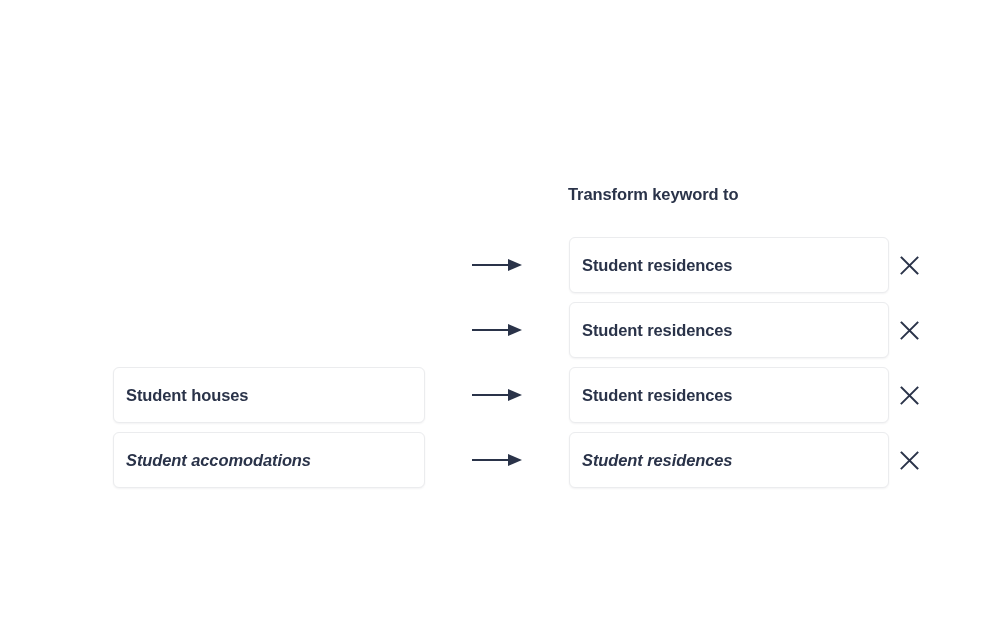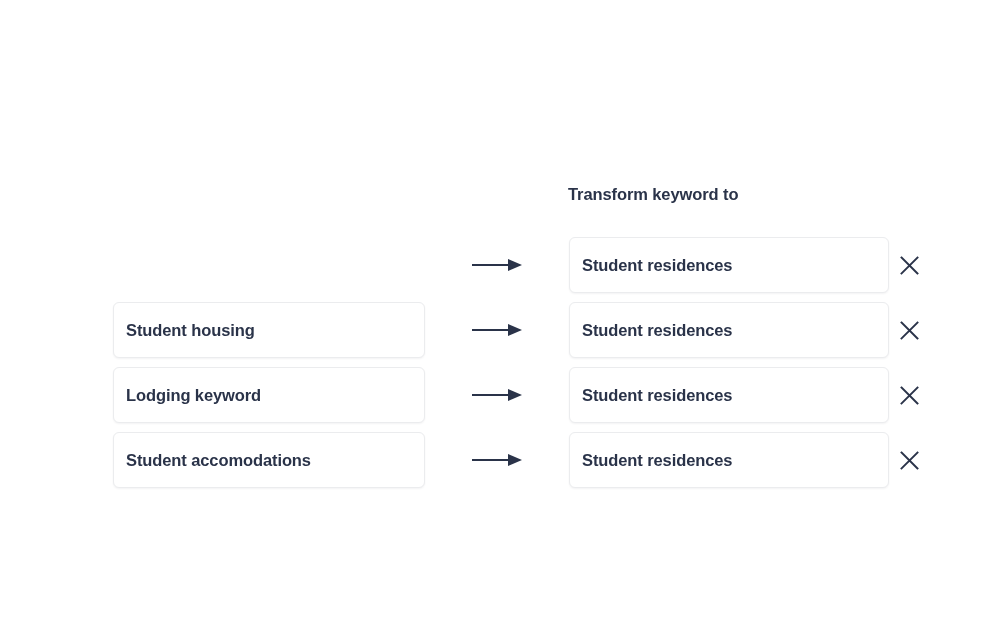--- a/index.html
+++ b/index.html
@@ -41,21 +41,21 @@
 
   
   .rows {
     margin-top: 20px;
   }
   .mapping-row {
     position: relative;
     height: 56px;
     margin-bottom: 9px;
   }
-  .mapping-row:last-child { margin-bottom: 0; }
+  .mapping-row:last-child { margin-bottom: 0; font-style: italic; }
 
   .field-box {
     position: absolute;
     top: 0;
     height: 56px;
     box-sizing: border-box;
     background: #ffffff;
     border: 1px solid #ebecee;
     border-radius: 6px;
     box-shadow: 0 1px 2px rgba(16, 24, 40, 0.05);
@@ -138,44 +138,41 @@
       <button class="remove-button">
         <span class="close-icon">
           <svg viewBox="0 0 19 19" width="19" height="19" xmlns="http://www.w3.org/2000/svg">
             <path d="M1.5 1.5 L17.5 17.5 M17.5 1.5 L1.5 17.5" stroke="#2a3349" stroke-width="1.9" fill="none" stroke-linecap="square"></path>
           </svg>
         </span>
       </button>
     </div>
 
     <div class="mapping-row">
+      <span class="arrow-icon">
+        <svg viewBox="0 0 52 16" width="52" height="16" xmlns="http://www.w3.org/2000/svg">
+          <path d="M0 8 H40" stroke="#2a3349" stroke-width="2.2" fill="none"></path>
+          <path d="M36 2 L50 8 L36 14 Z" fill="#2a3349"></path>
+        </svg>
+      </span>
+      <div class="field-box target-field">
+        <span class="field-text">Student residences</span>
+      </div>
+      <button class="remove-button">
+        <span class="close-icon">
+          <svg viewBox="0 0 19 19" width="19" height="19" xmlns="http://www.w3.org/2000/svg">
+            <path d="M1.5 1.5 L17.5 17.5 M17.5 1.5 L1.5 17.5" stroke="#2a3349" stroke-width="1.9" fill="none" stroke-linecap="square"></path>
+          </svg>
+        </span>
+      </button>
+    </div>
+
+    <div class="mapping-row">
       <div class="field-box source-field">
-        <span class="field-text">Student housing</span>
-      </div>
-      <span class="arrow-icon">
-        <svg viewBox="0 0 52 16" width="52" height="16" xmlns="http://www.w3.org/2000/svg">
-          <path d="M0 8 H40" stroke="#2a3349" stroke-width="2.2" fill="none"></path>
-          <path d="M36 2 L50 8 L36 14 Z" fill="#2a3349"></path>
-        </svg>
-      </span>
-      <div class="field-box target-field">
-        <span class="field-text">Student residences</span>
-      </div>
-      <button class="remove-button">
-        <span class="close-icon">
-          <svg viewBox="0 0 19 19" width="19" height="19" xmlns="http://www.w3.org/2000/svg">
-            <path d="M1.5 1.5 L17.5 17.5 M17.5 1.5 L1.5 17.5" stroke="#2a3349" stroke-width="1.9" fill="none" stroke-linecap="square"></path>
-          </svg>
-        </span>
-      </button>
-    </div>
-
-    <div class="mapping-row">
-      <div class="field-box source-field">
-        <span class="field-text">Lodging keyword</span>
+        <span class="field-text">Student houses</span>
       </div>
       <span class="arrow-icon">
         <svg viewBox="0 0 52 16" width="52" height="16" xmlns="http://www.w3.org/2000/svg">
           <path d="M0 8 H40" stroke="#2a3349" stroke-width="2.2" fill="none"></path>
           <path d="M36 2 L50 8 L36 14 Z" fill="#2a3349"></path>
         </svg>
       </span>
       <div class="field-box target-field">
         <span class="field-text">Student residences</span>
       </div>

